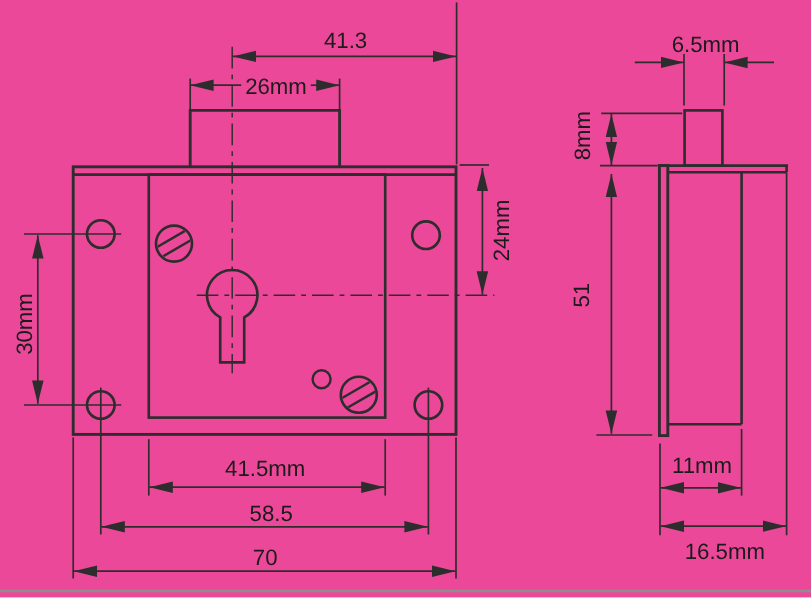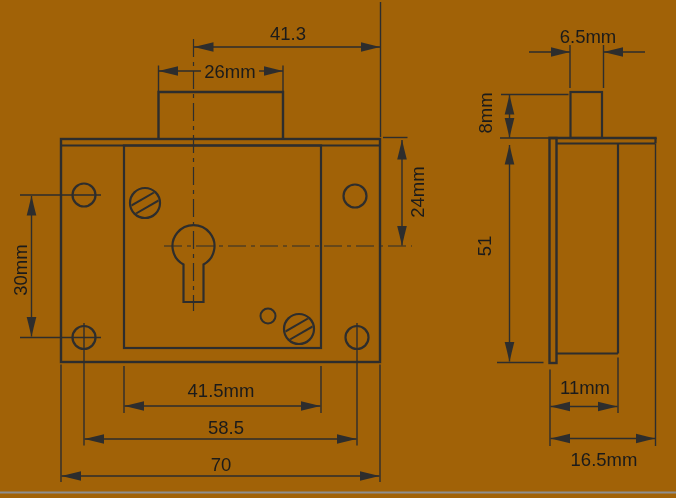--- a/index.html
+++ b/index.html
@@ -1,16 +1,16 @@
 <!DOCTYPE html>
 <html><head>
 <meta charset="utf-8">
 <style>
   html,body{margin:0;padding:0;background:#ffffff;}
-  .stage{position:relative;width:676px;height:498px;background:#a16207;overflow:hidden;
+  .stage{position:relative;width:676px;height:498px;background:#ec4899;overflow:hidden;
          font-family:"Liberation Sans", sans-serif;}
   svg text{font-family:"Liberation Sans", sans-serif;font-size:18.5px;fill:#1b1b1b;}
   .obj{stroke:#2d2d2d;stroke-width:2.4;fill:none;stroke-linecap:square;}
   .obj2{stroke:#2d2d2d;stroke-width:2.2;fill:none;}
   .thin{stroke:#2d2d2d;stroke-width:1.4;fill:none;}
   .dim{stroke:#2d2d2d;stroke-width:1.4;fill:none;}
   .cl{stroke:#2d2d2d;stroke-width:1.2;fill:none;stroke-dasharray:18 5 4 5;}
   .screwline{stroke:#2d2d2d;stroke-width:2;fill:none;}
   .rule{stroke:#8e8e8e;stroke-width:2.2;}
 </style>

